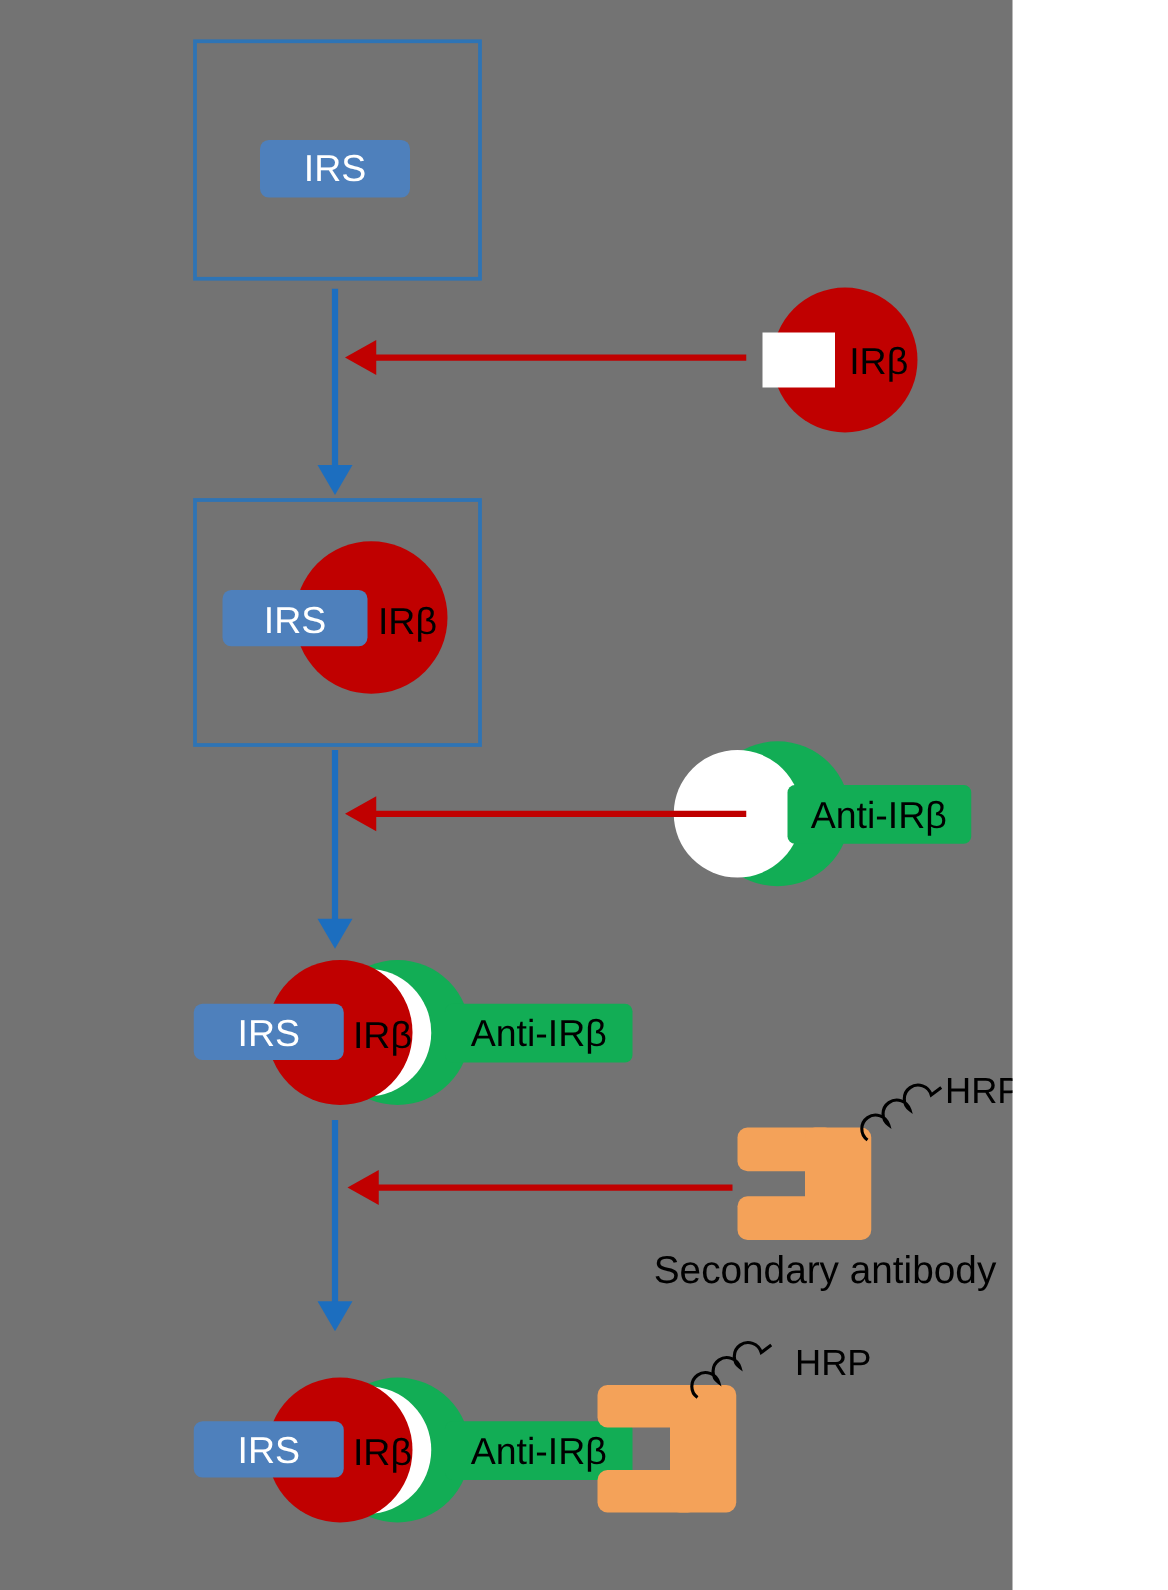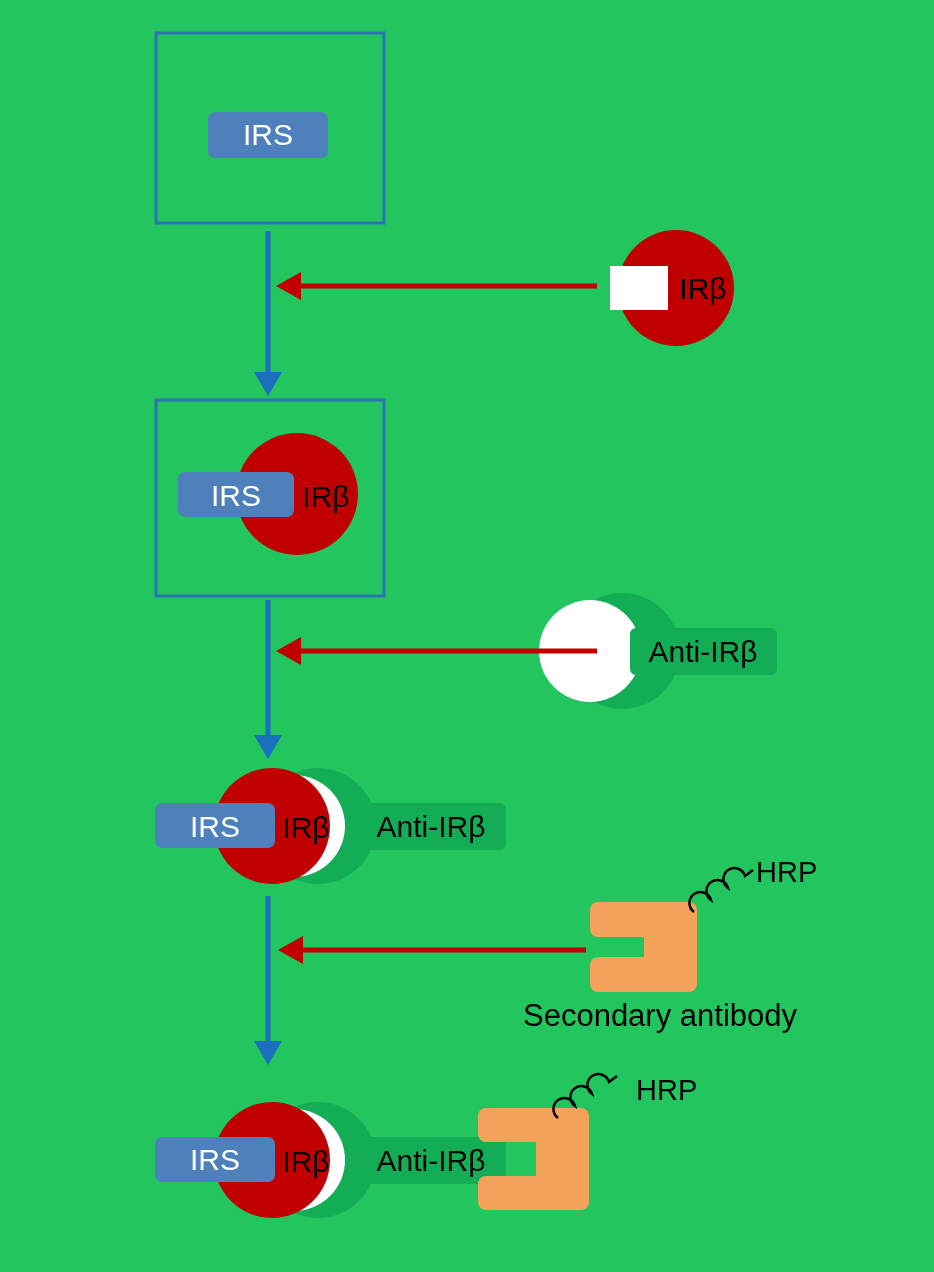--- a/index.html
+++ b/index.html
@@ -1,20 +1,20 @@
 <!DOCTYPE html>
 <html><head>
 <meta charset="utf-8">
 <style>
   html, body { margin: 0; padding: 0; background: #ffffff; }
   .canvas {
     position: relative;
-    width: 934px;
+    width: 810px;
     height: 1272px;
-    background: #22c55e;
+    background: #737373;
     overflow: hidden;
     text-align: right;
   }
   svg text {
     font-family: "Liberation Sans", "DejaVu Sans", sans-serif;
     font-weight: 400;
   }
   .t30 { font-size: 30px; }
   .t31 { font-size: 31px; }
   .t29 { font-size: 29px; }

